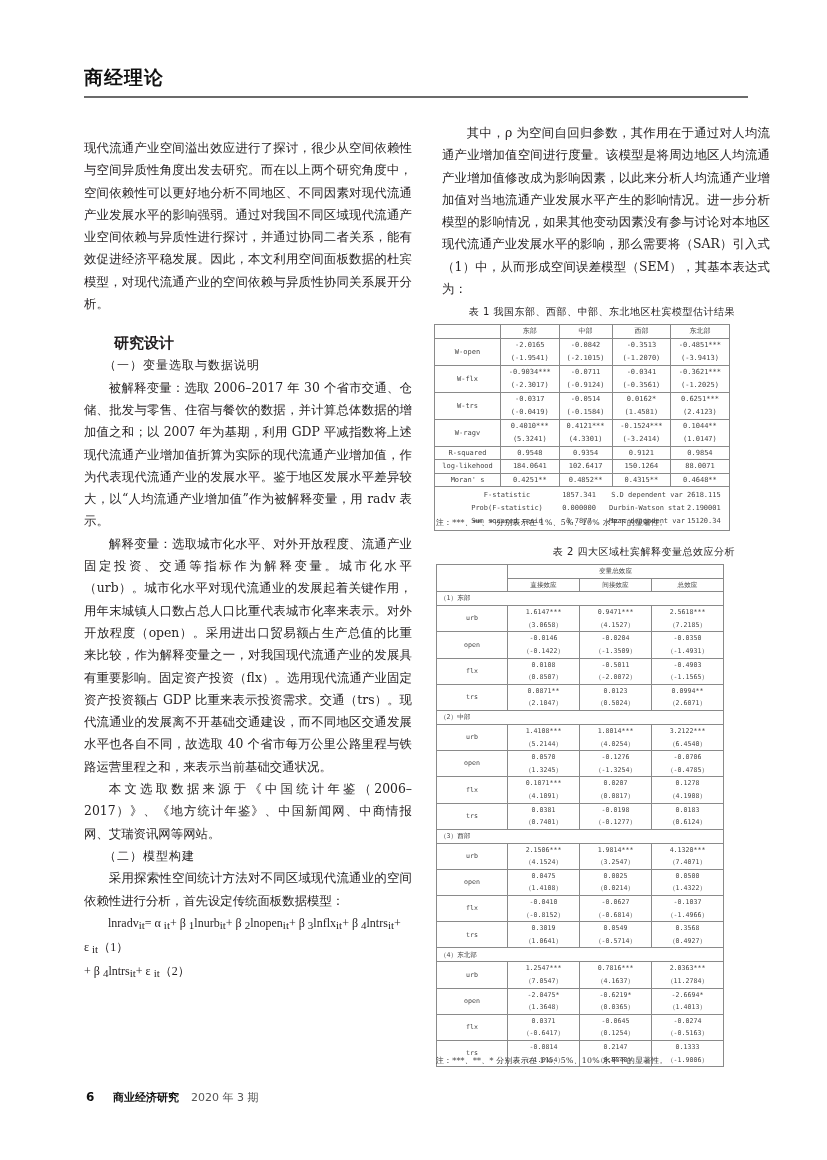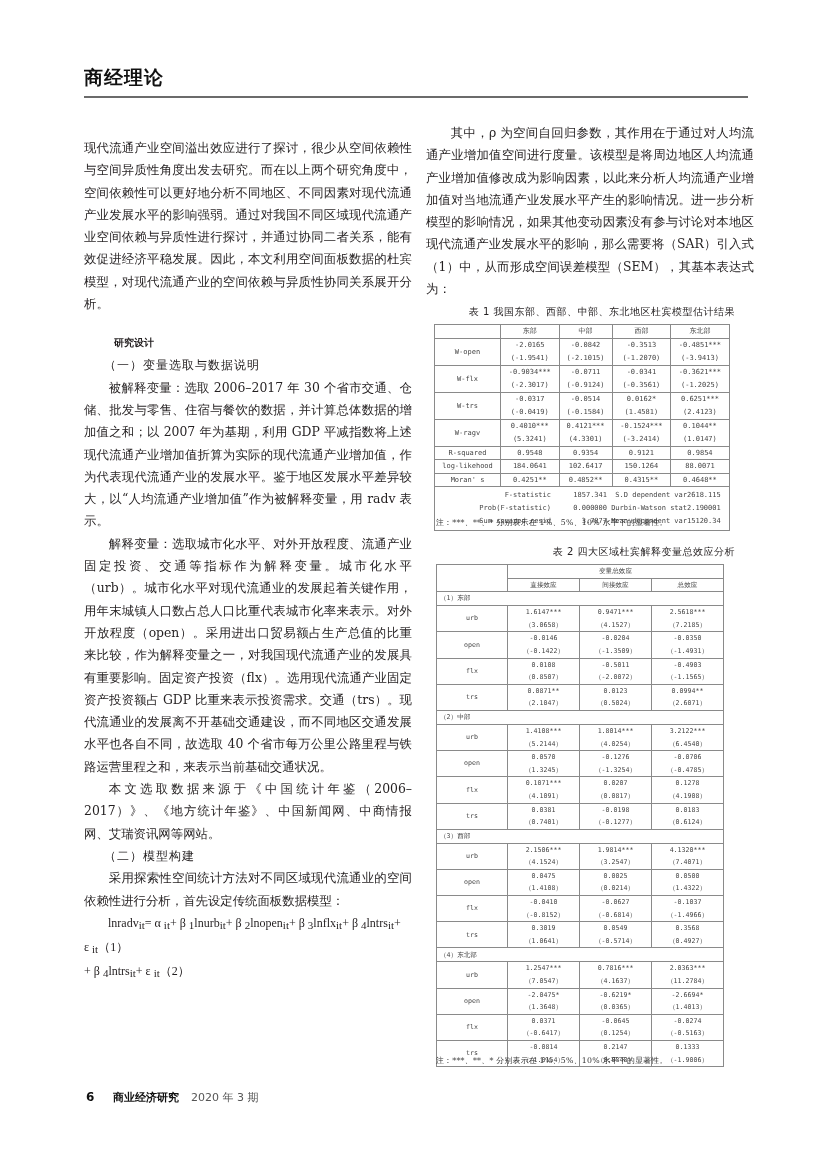--- a/index.html
+++ b/index.html
@@ -5,41 +5,41 @@
   * { box-sizing: border-box; margin: 0; padding: 0; }
   html, body { width: 827px; height: 1160px; background: #ffffff; }
   body { position: relative; font-family: "DejaVu Serif", "Liberation Serif", serif; color: #231f20; overflow: hidden; }
 
   .header { position: absolute; left: 84px; top: 66px; width: 664px; }
   .header-title { font-family: "DejaVu Sans", "Liberation Sans", sans-serif; font-weight: bold; font-size: 19px; letter-spacing: 1px; color: #111; line-height: 22px; }
   .header-rule { margin-top: 8px; height: 2px; background: #6b6b6b; }
 
   .col { position: absolute; top: 137px; width: 328px; font-size: 12.4px; line-height: 22.3px; text-align: justify; }
   .col-left { left: 84px; }
-  .col-right { left: 426px; top: 122px; }
+  .col-right { left: 442px; top: 122px; }
   .para { text-indent: 2em; }
   .para.noindent { text-indent: 0; }
-  .section-title { font-family: "DejaVu Sans", "Liberation Sans", sans-serif; font-size: 10px; font-weight: bold; margin-top: 17px; line-height: 22px; padding-left: 30px; }
+  .section-title { font-family: "DejaVu Sans", "Liberation Sans", sans-serif; font-size: 15px; font-weight: bold; margin-top: 17px; line-height: 22px; padding-left: 30px; }
   .sub-title { font-family: "DejaVu Serif", "Liberation Serif", serif; font-size: 12px; padding-left: 20px; letter-spacing: 1px; }
   .formula { font-family: "Liberation Serif", serif; font-size: 12px; padding-left: 24px; white-space: nowrap; overflow: hidden; }
   .formula-row { display: flex; justify-content: flex-start; font-family: "Liberation Serif", serif; font-size: 12px; }
   sub { font-size: 11px; vertical-align: -2px; }
 
   .table-caption { font-family: "DejaVu Sans", "Liberation Sans", sans-serif; font-size: 10px; font-weight: normal; text-align: right; letter-spacing: 0.5px; }
   .t1-caption { position: absolute; left: 430px; top: 305px; width: 305px; }
   .t2-caption { position: absolute; left: 430px; top: 545px; width: 305px; }
 
   table { border-collapse: collapse; font-family: "DejaVu Sans Mono", "Liberation Mono", monospace; color: #444; }
   td, th { border: 1px solid #8a8a8a; text-align: center; font-weight: normal; }
 
   .t1 { position: absolute; left: 434px; top: 324px; width: 291px; font-size: 7px; }
   .t1 td { height: 13.5px; line-height: 12px; padding: 0 1px; }
   .t1 .lbl { width: 66px; }
   .t1 .stats td { border-top: 1px solid #8a8a8a; }
-  .t1 .stats-cell { text-align: right; padding: 2px 8px 2px 28px; line-height: 13px; }
+  .t1 .stats-cell { text-align: center; padding: 2px 8px 2px 28px; line-height: 13px; }
   .stat-line { display: flex; }
   .stat-line span:nth-child(1) { width: 88px; }
   .stat-line span:nth-child(2) { width: 56px; }
   .stat-line span:nth-child(3) { width: 80px; }
 
   .note { position: absolute; font-family: "DejaVu Serif", "Liberation Serif", serif; font-size: 7.8px; color: #333; letter-spacing: 0.3px; }
   .t1-note { left: 436px; top: 517px; }
   .t2-note { left: 436px; top: 1055px; }
 
   .t2 { position: absolute; left: 436px; top: 564px; width: 288px; font-size: 6.6px; }

